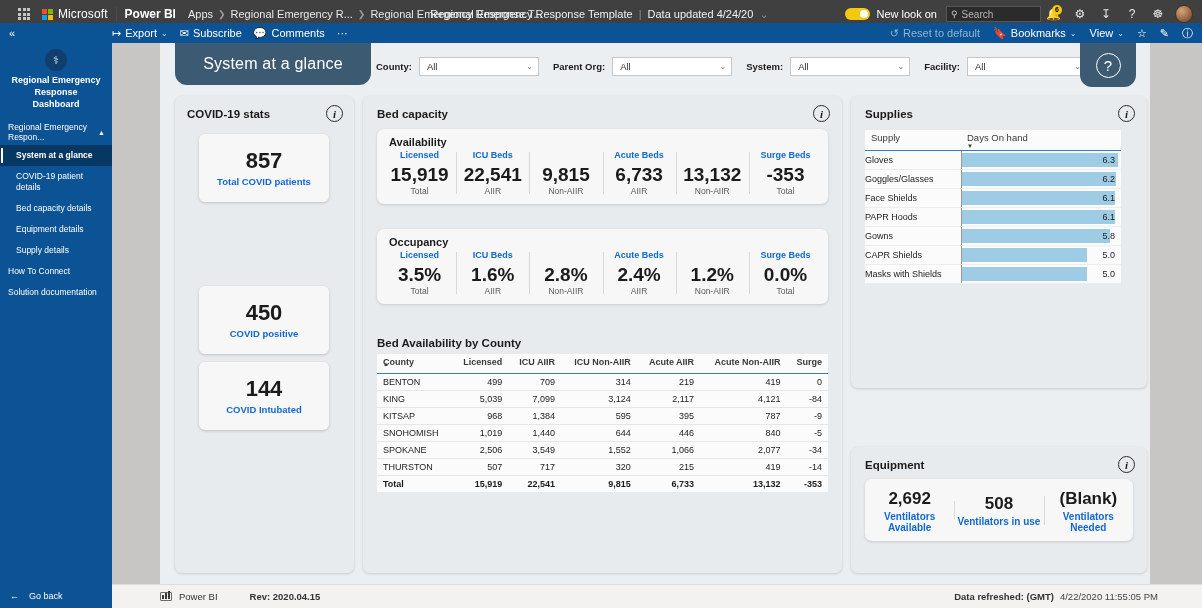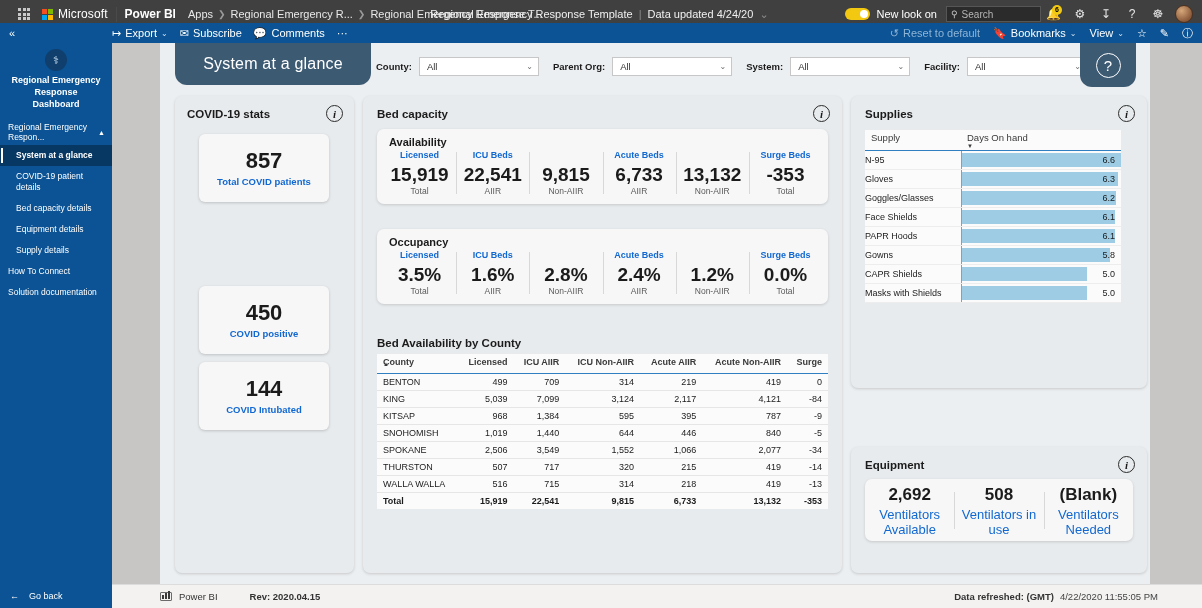--- a/index.html
+++ b/index.html
@@ -262,21 +262,21 @@
   .equip-panel {
     position: absolute; left: 14px; top: 32px; width: 268px; height: 62px;
     background: #f7f7f7; border-radius: 7px; box-shadow: 0 1px 3px rgba(0,0,0,.15);
     display: flex; align-items: center;
   }
   .equip-metric { flex: 1; text-align: center; position: relative; }
   .equip-metric.divider::before {
     content:""; position:absolute; left:0; top:8px; bottom:8px; width:1px; background:#d8d8d8;
   }
   .e-val { font-size: 17px; font-weight: bold; color: #1b1b1b; line-height: 21px; }
-  .e-lbl { font-size: 13px; font-weight: normal; color: #1268d1; margin-top: 2px; }
+  .e-lbl { font-size: 10px; font-weight: bold; color: #1268d1; margin-top: 2px; }
 
   
   .statusbar {
     position: absolute; left: 112px; bottom: 0; width: 1090px; height: 24px;
     background: #f3f2f1; border-top: 1px solid #dcdcdc;
     display: flex; align-items: center; font-size: 9.5px; color: #333;
   }
   .sb-left { display: flex; align-items: center; gap: 7px; margin-left: 48px; }
   .pbi-mini {
     display: inline-flex; align-items: flex-end; gap: 1px; height: 9px;
@@ -628,29 +628,20 @@
             </tr>
             <tr>
               <td class="lcol">THURSTON</td>
               <td>507</td>
               <td>717</td>
               <td>320</td>
               <td>215</td>
               <td>419</td>
               <td>-14</td>
             </tr>
-            <tr>
-              <td class="lcol">WALLA WALLA</td>
-              <td>516</td>
-              <td>715</td>
-              <td>314</td>
-              <td>218</td>
-              <td>419</td>
-              <td>-13</td>
-            </tr>
             <tr class="total">
               <td class="lcol">Total</td>
               <td>15,919</td>
               <td>22,541</td>
               <td>9,815</td>
               <td>6,733</td>
               <td>13,132</td>
               <td>-353</td>
             </tr>
           </tbody>
@@ -667,29 +658,20 @@
             <tr>
               <th>Supply</th>
               <th class="vcol">
                 <span>Days On hand</span>
                 <span class="sortmark">▼</span>
               </th>
             </tr>
           </thead>
           <tbody>
             <tr>
-              <td class="sup-name">N-95</td>
-              <td class="bar-cell">
-                <div class="bar-track">
-                  <div class="bar-fill" style="width:100%;"></div>
-                  <span class="bar-val">6.6</span>
-                </div>
-              </td>
-            </tr>
-            <tr>
               <td class="sup-name">Gloves</td>
               <td class="bar-cell">
                 <div class="bar-track">
                   <div class="bar-fill" style="width:98%;"></div>
                   <span class="bar-val">6.3</span>
                 </div>
               </td>
             </tr>
             <tr>
               <td class="sup-name">Goggles/Glasses</td>

